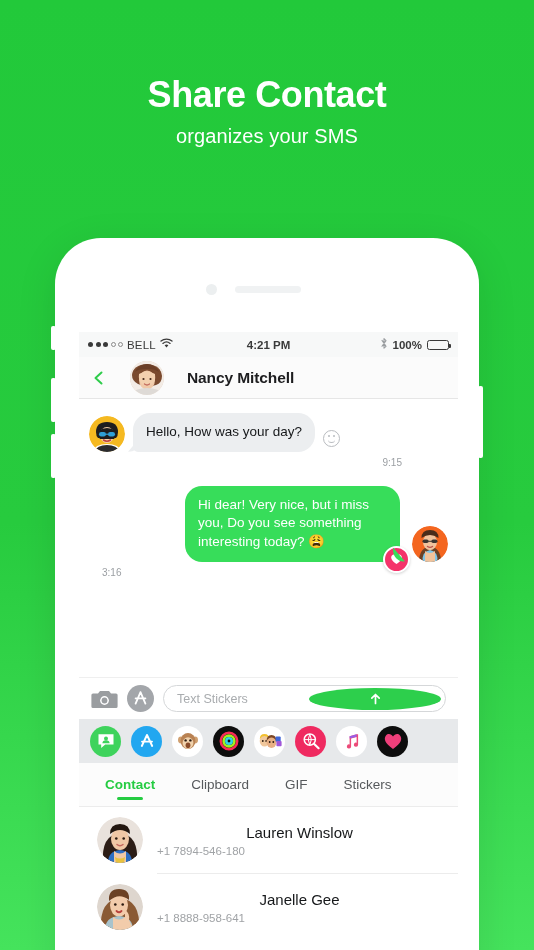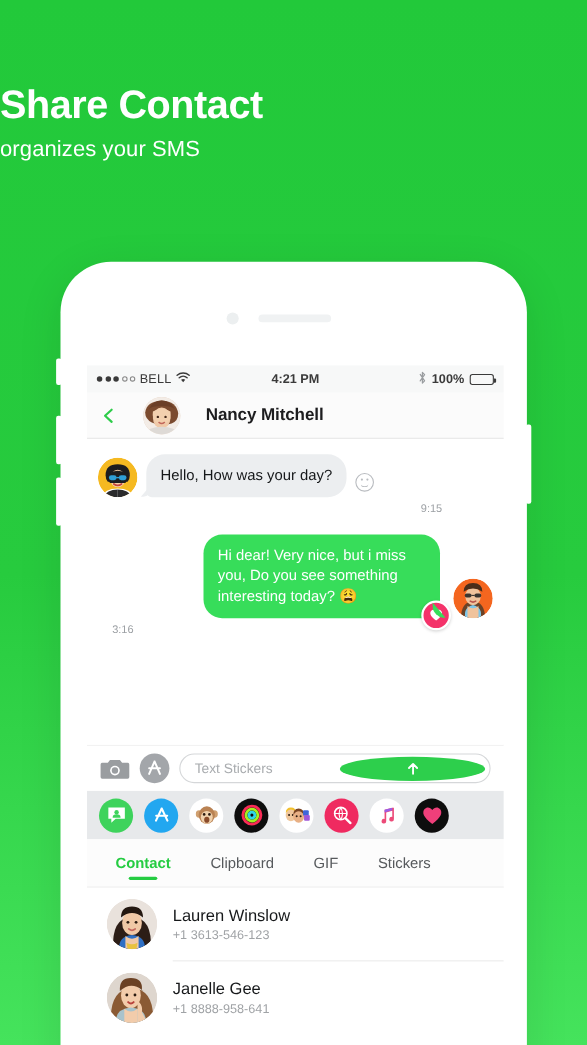--- a/index.html
+++ b/index.html
@@ -4,21 +4,21 @@
 <style>
   * { margin:0; padding:0; box-sizing:border-box; }
   html,body { width:534px; height:950px; }
   body {
     font-family:"Liberation Sans", sans-serif;
     background:linear-gradient(180deg,#22c93a 0%, #27cb3e 55%, #45e35c 100%);
     position:relative; overflow:hidden;
   }
 
   
-  .hero { position:absolute; top:0; left:0; right:0; text-align:left; }
+  .hero { position:absolute; top:0; left:0; right:0; text-align:center; }
   .hero-title {
     margin-top:75px; font-size:36px; font-weight:bold; color:#ffffff;
     letter-spacing:-0.4px; line-height:1.1;
   }
   .hero-sub {
     margin-top:10px; font-size:20px; color:#ffffff; font-weight:400;
     letter-spacing:0.1px;
   }
 
   
@@ -177,21 +177,21 @@
   .tab.active::after {
     content:""; position:absolute; bottom:6px; left:50%; transform:translateX(-50%);
     width:26px; height:3.5px; border-radius:2px; background:#25cc42;
   }
 
   
   .contacts { background:#ffffff; }
   .contact-row { display:flex; align-items:center; gap:14px; padding:10px 16px 10px 18px; }
   .contact-avatar { width:46px; height:46px; border-radius:50%; flex:none; overflow:hidden; position:relative; }
   .contact-info { flex:1; }
-  .contact-name { font-size:15px; color:#16181a; margin-bottom:4px; }
+  .contact-name { font-size:15px; color:#16181a; margin-bottom:4px;text-align:center; }
   .contact-phone { font-size:11.5px; color:#a0a3a6; }
   .divider { height:1px; background:#ececec; margin-left:78px; }
 </style>
 </head>
 <body>
 
 <div class="hero">
   <div class="hero-title">Share Contact</div>
   <div class="hero-sub">organizes your SMS</div>
 </div>
@@ -472,21 +472,21 @@
               <circle cx="26.7" cy="21.5" r="1.3" fill="#2a1a10"></circle>
               <path d="M20 27.5 q3 2.5 6 0" stroke="#c4685f" stroke-width="1.5" fill="none" stroke-linecap="round"></path>
               <path d="M11 46 q0-12 12-13 q12 1 12 13Z" fill="#2e6fc4"></path>
               <path d="M17 34 q6 5 12 0 l0 12 l-12 0Z" fill="#f0c8a6"></path>
               <path d="M18 40 q5 3 10 0 l-1 6 l-8 0Z" fill="#e8c23f"></path>
             </g>
           </svg>
         </span>
         <span class="contact-info">
           <div class="contact-name">Lauren Winslow</div>
-          <div class="contact-phone">+1 3613-546-123</div>
+          <div class="contact-phone">+1 7894-546-180</div>
         </span>
       </div>
 
       <div class="divider"></div>
 
       <div class="contact-row">
         <span class="contact-avatar">
           <svg width="46" height="46" viewBox="0 0 46 46">
             <defs>
                 <clipPath id="cj">

